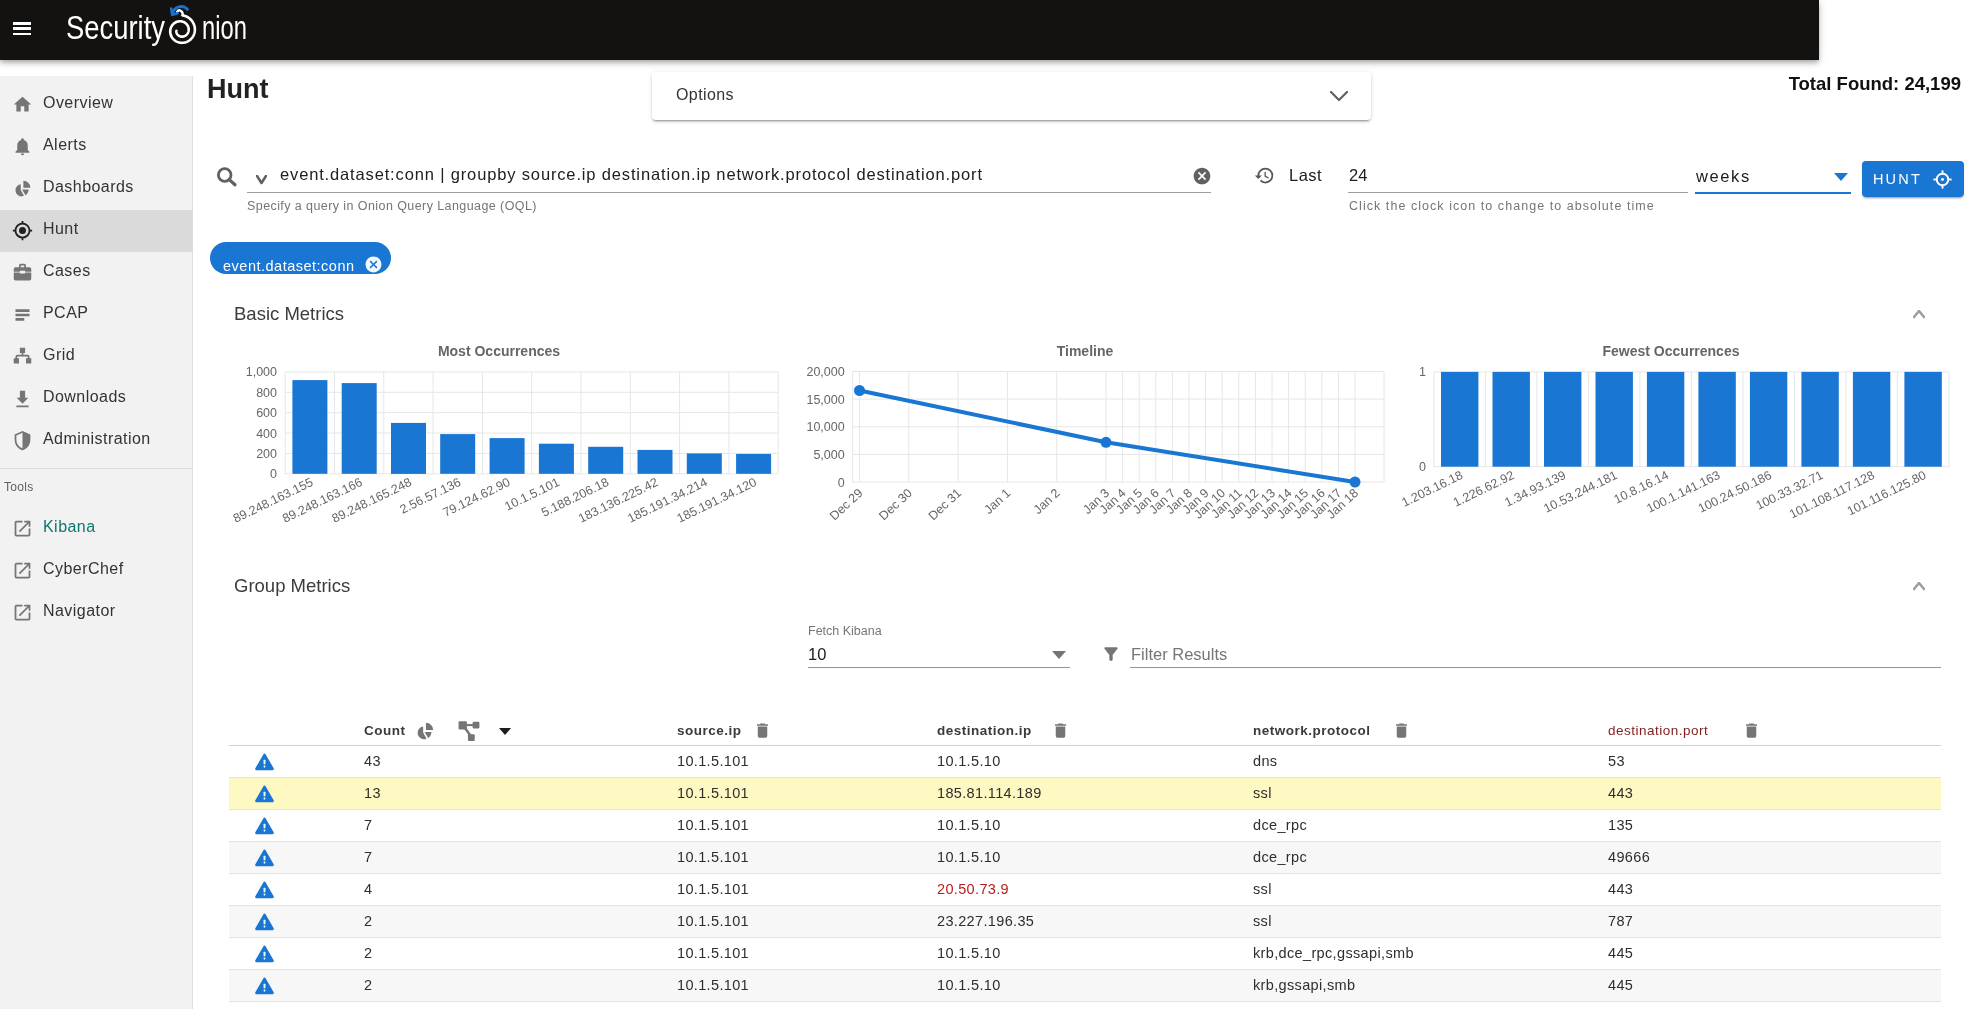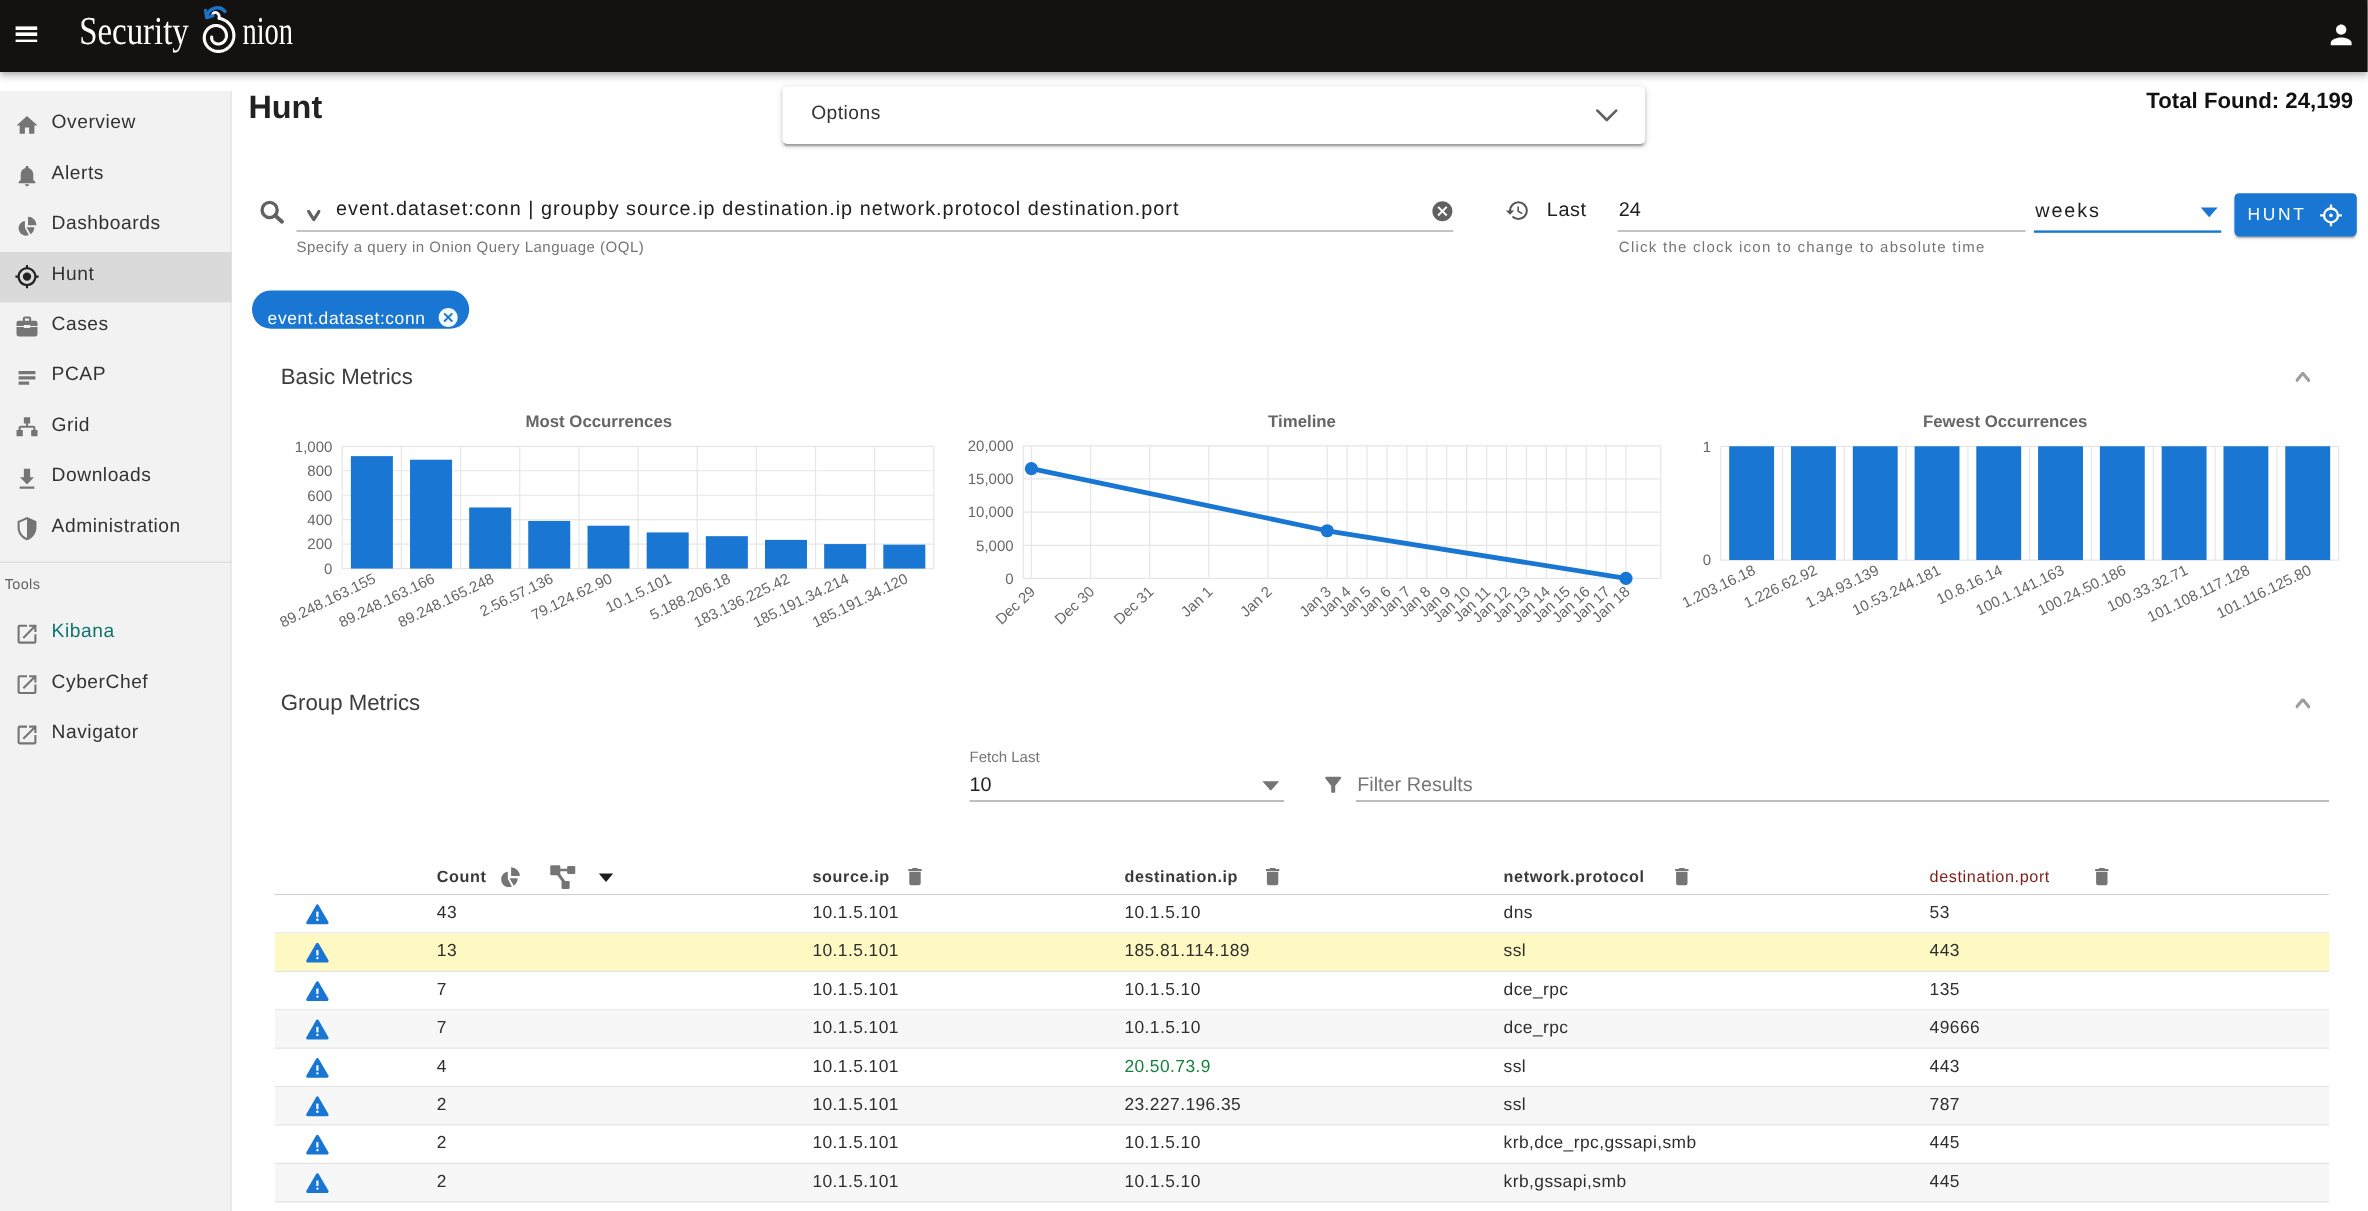--- a/index.html
+++ b/index.html
@@ -1,18 +1,18 @@
 <!DOCTYPE html>
 <html><head><meta charset="utf-8">
 <style>
 * { margin:0; padding:0; box-sizing:border-box; }
 html,body { width:1973px; height:1009px; overflow:hidden; background:#fff;
   font-family:"Liberation Sans",sans-serif; -webkit-font-smoothing:antialiased; }
-.topbar { position:absolute; left:0; top:0; width:1973px; height:60px; background:#141210;
-  box-shadow:0 2px 4px -1px rgba(0,0,0,.2),0 4px 5px 0 rgba(0,0,0,.14),0 1px 10px 0 rgba(0,0,0,.12); z-index:10;font-family:Liberation Serif, serif; }
+.topbar { position:absolute; left:0; top:0; width:1819px; height:60px; background:#141210;
+  box-shadow:0 2px 4px -1px rgba(0,0,0,.2),0 4px 5px 0 rgba(0,0,0,.14),0 1px 10px 0 rgba(0,0,0,.12); z-index:10; }
 .sidebar { position:absolute; left:0; top:60px; width:193px; height:949px; background:#f2f2f2;
   border-right:1px solid #e0e0e0; z-index:5;margin-top:16px; }
 .main { position:absolute; left:193px; top:60px; width:1780px; height:949px; background:#fff; }
 </style></head>
 <body>
 <div class="topbar">
   <div style="position:absolute;left:13px;top:22px;width:18px;height:14px">
     <div style="height:2.5px;background:#fff;margin-bottom:2.8px"></div>
     <div style="height:2.5px;background:#fff;margin-bottom:2.8px"></div>
     <div style="height:2.5px;background:#fff"></div>
@@ -300,21 +300,21 @@
     <text x="446.1" y="140" text-anchor="end" font-size="12.5" fill="#666" transform="rotate(-26 446.1 140)">100.33.32.71</text>
     <text x="497.6" y="140" text-anchor="end" font-size="12.5" fill="#666" transform="rotate(-26 497.6 140)">101.108.117.128</text>
     <text x="549.1" y="140" text-anchor="end" font-size="12.5" fill="#666" transform="rotate(-26 549.1 140)">101.116.125.80</text>
   </svg>
 
 <div style="position:absolute;left:234px;top:575px;font-size:18.5px;color:#3c3c3c">Group Metrics</div>
 <svg style="position:absolute;left:1913px;top:582px;z-index:8" width="12" height="9" viewBox="0 0 12 9">
     <polyline points="1,7 6.0,1 11,7" fill="none" stroke="#9e9e9e" stroke-width="2.6" stroke-linecap="round" stroke-linejoin="round"></polyline>
   </svg>
 
-<div style="position:absolute;left:808px;top:624px;font-size:12.5px;color:#757575">Fetch Last</div>
+<div style="position:absolute;left:808px;top:624px;font-size:12.5px;color:#757575">Fetch Kibana</div>
 <div style="position:absolute;left:808px;top:645px;font-size:16.5px;color:#202020">10</div>
 <div style="position:absolute;left:1052px;top:651px;width:0;height:0;border-left:7.0px solid transparent;border-right:7.0px solid transparent;border-top:8px solid #757575"></div>
 <div style="position:absolute;left:808px;top:667px;width:262px;border-top:1px solid #949494"></div>
 <svg style="position:absolute;left:1101px;top:644px" width="20" height="20" viewBox="0 0 24 24">
     <path d="M4.25 5.61C6.27 8.2 10 13 10 13v6c0 .55.45 1 1 1h2c.55 0 1-.45 1-1v-6s3.72-4.8 5.74-7.39A.998.998 0 0 0 18.95 4H5.04c-.83 0-1.3.95-.79 1.61z" fill="#757575"></path>
   </svg>
 <div style="position:absolute;left:1131px;top:645px;font-size:16.5px;color:#757575">Filter Results</div>
 <div style="position:absolute;left:1130px;top:667px;width:811px;border-top:1px solid #949494"></div>
 
 <div style="position:absolute;left:229px;top:716px;width:1712px">
@@ -399,21 +399,21 @@
       <span style="position:absolute;left:1379px;top:7px;font-size:14.5px;letter-spacing:.35px;color:#2e2e2e">49666</span>
     </div>
     <div style="position:relative;height:32px;background:#fff;border-bottom:1px solid #e3e3e3">
       <svg style="position:absolute;left:25px;top:6px" width="21" height="20" viewBox="0 0 24 24">
         <path d="M12 3.5L21.7 20.3H2.3Z" fill="#1976d2" stroke="#1976d2" stroke-width="3" stroke-linejoin="round"></path>
         <rect x="10.9" y="9.2" width="2.2" height="5.6" rx="0.6" fill="#fff"></rect>
         <rect x="10.9" y="16.2" width="2.2" height="2.3" rx="0.7" fill="#fff"></rect>
       </svg>
       <span style="position:absolute;left:135px;top:7px;font-size:14.5px;letter-spacing:.35px;color:#2e2e2e">4</span>
       <span style="position:absolute;left:448px;top:7px;font-size:14.5px;letter-spacing:.35px;color:#2e2e2e">10.1.5.101</span>
-      <span style="position:absolute;left:708px;top:7px;font-size:14.5px;letter-spacing:.35px;color:#15803d">20.50.73.9</span>
+      <span style="position:absolute;left:708px;top:7px;font-size:14.5px;letter-spacing:.35px;color:#b91c1c">20.50.73.9</span>
       <span style="position:absolute;left:1024px;top:7px;font-size:14.5px;letter-spacing:.35px;color:#2e2e2e">ssl</span>
       <span style="position:absolute;left:1379px;top:7px;font-size:14.5px;letter-spacing:.35px;color:#2e2e2e">443</span>
     </div>
     <div style="position:relative;height:32px;background:#f7f7f7;border-bottom:1px solid #e3e3e3">
       <svg style="position:absolute;left:25px;top:6px" width="21" height="20" viewBox="0 0 24 24">
         <path d="M12 3.5L21.7 20.3H2.3Z" fill="#1976d2" stroke="#1976d2" stroke-width="3" stroke-linejoin="round"></path>
         <rect x="10.9" y="9.2" width="2.2" height="5.6" rx="0.6" fill="#fff"></rect>
         <rect x="10.9" y="16.2" width="2.2" height="2.3" rx="0.7" fill="#fff"></rect>
       </svg>
       <span style="position:absolute;left:135px;top:7px;font-size:14.5px;letter-spacing:.35px;color:#2e2e2e">2</span>

